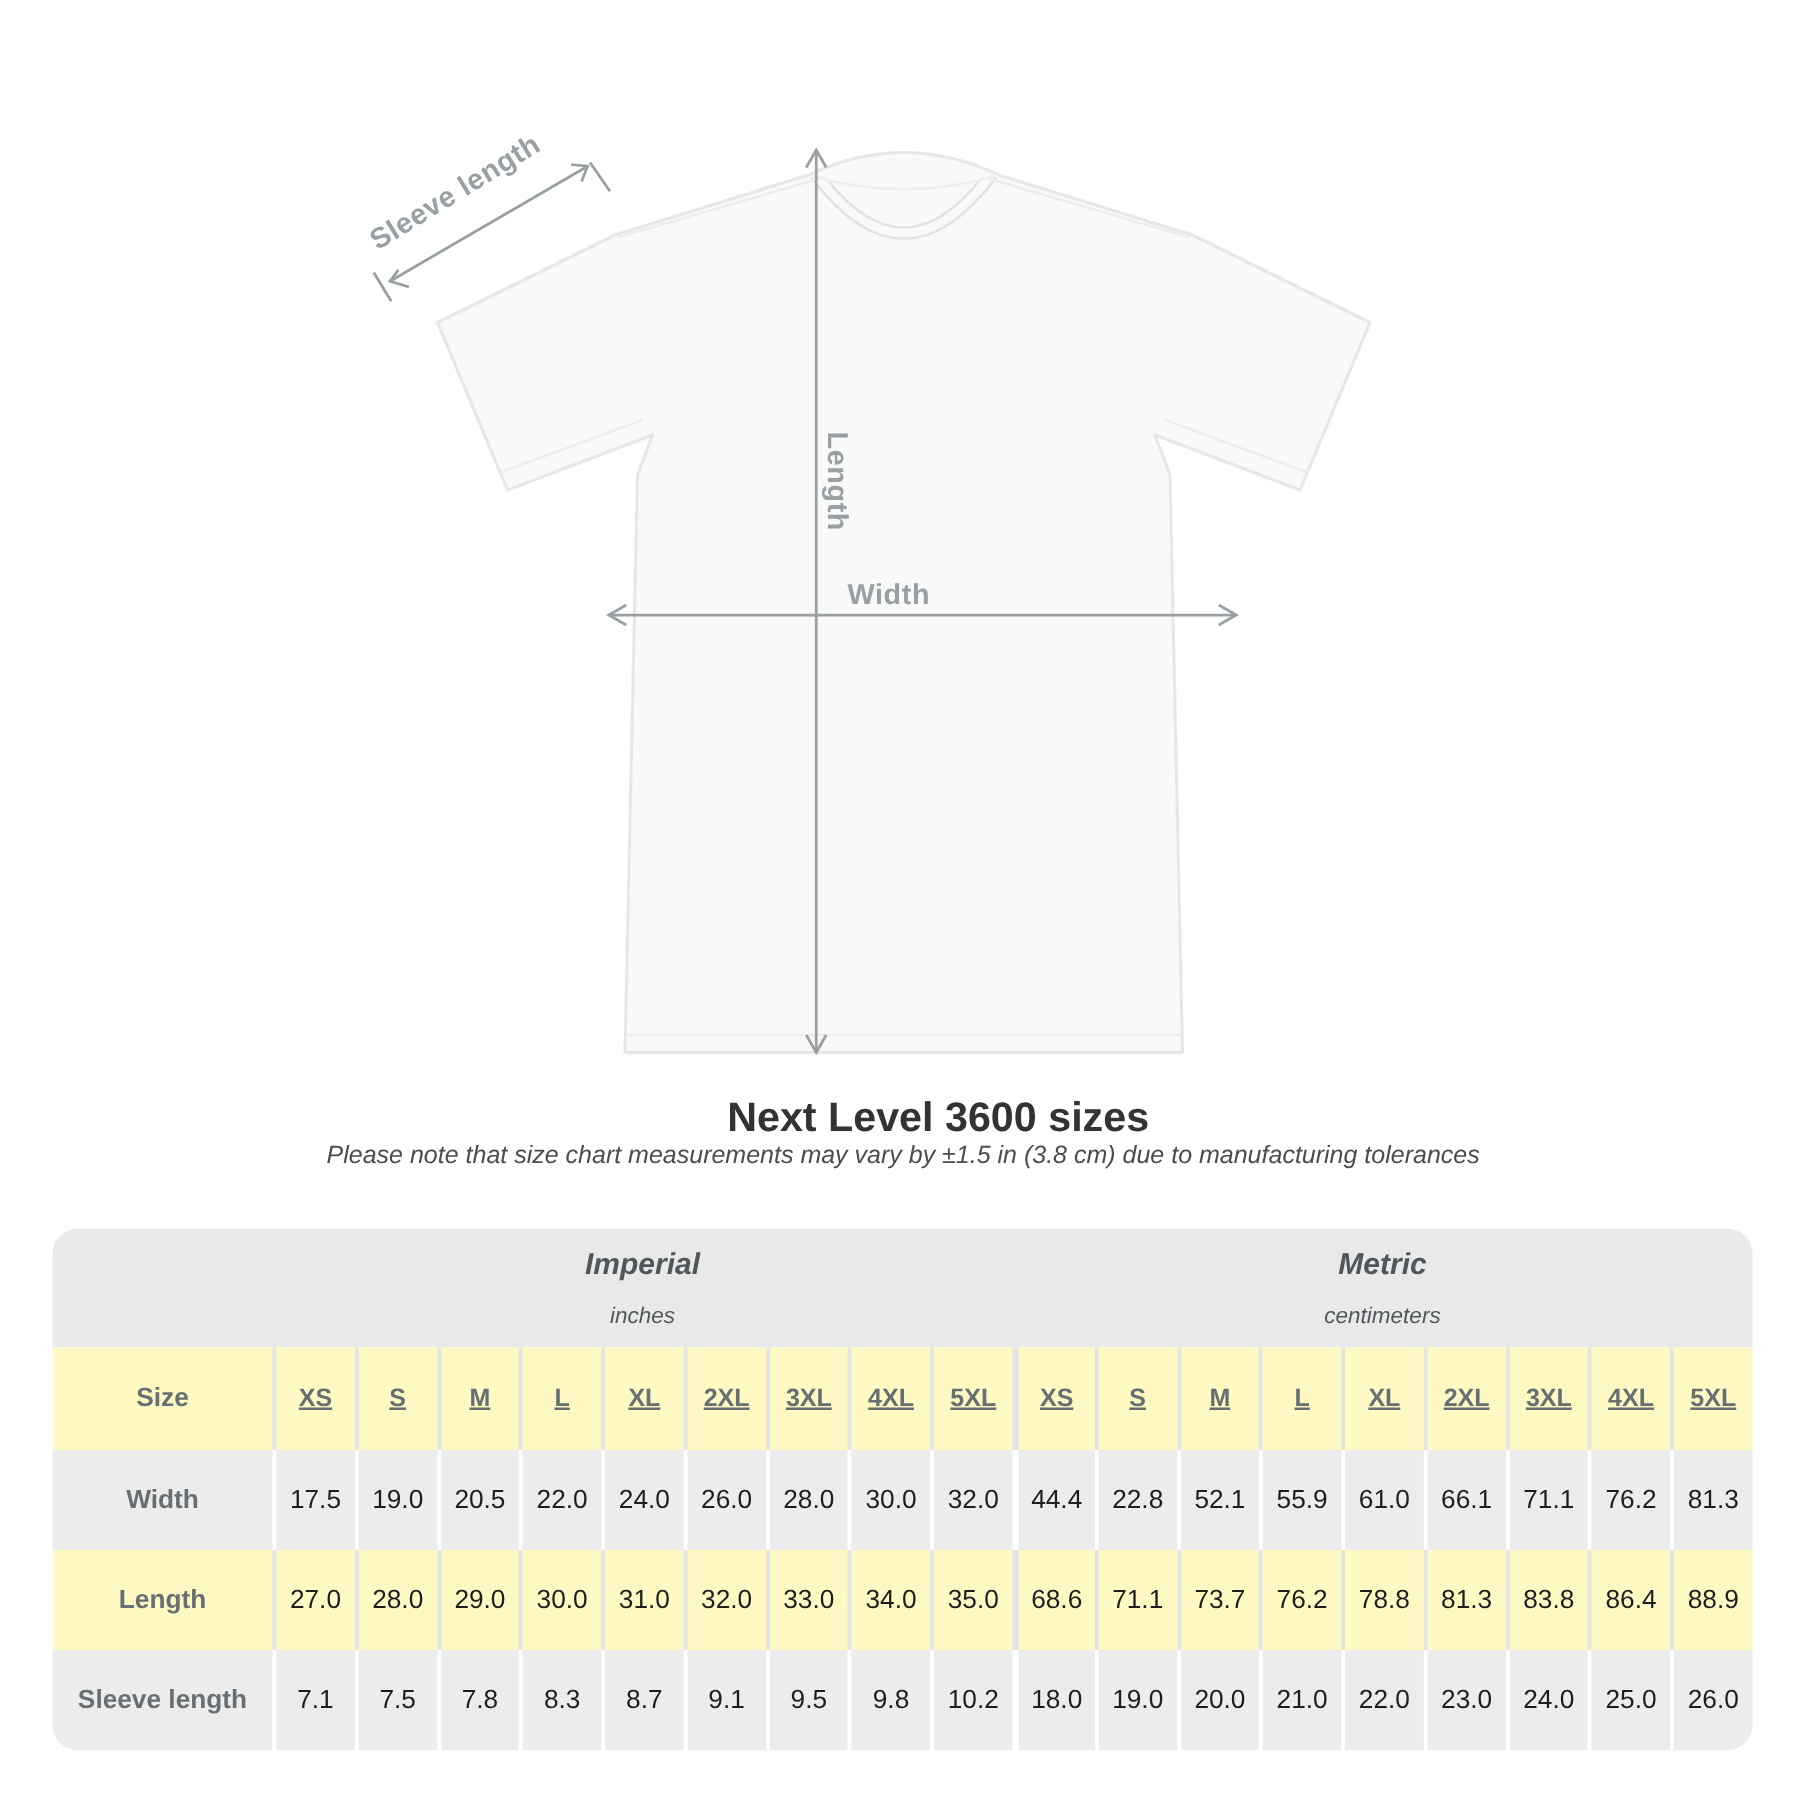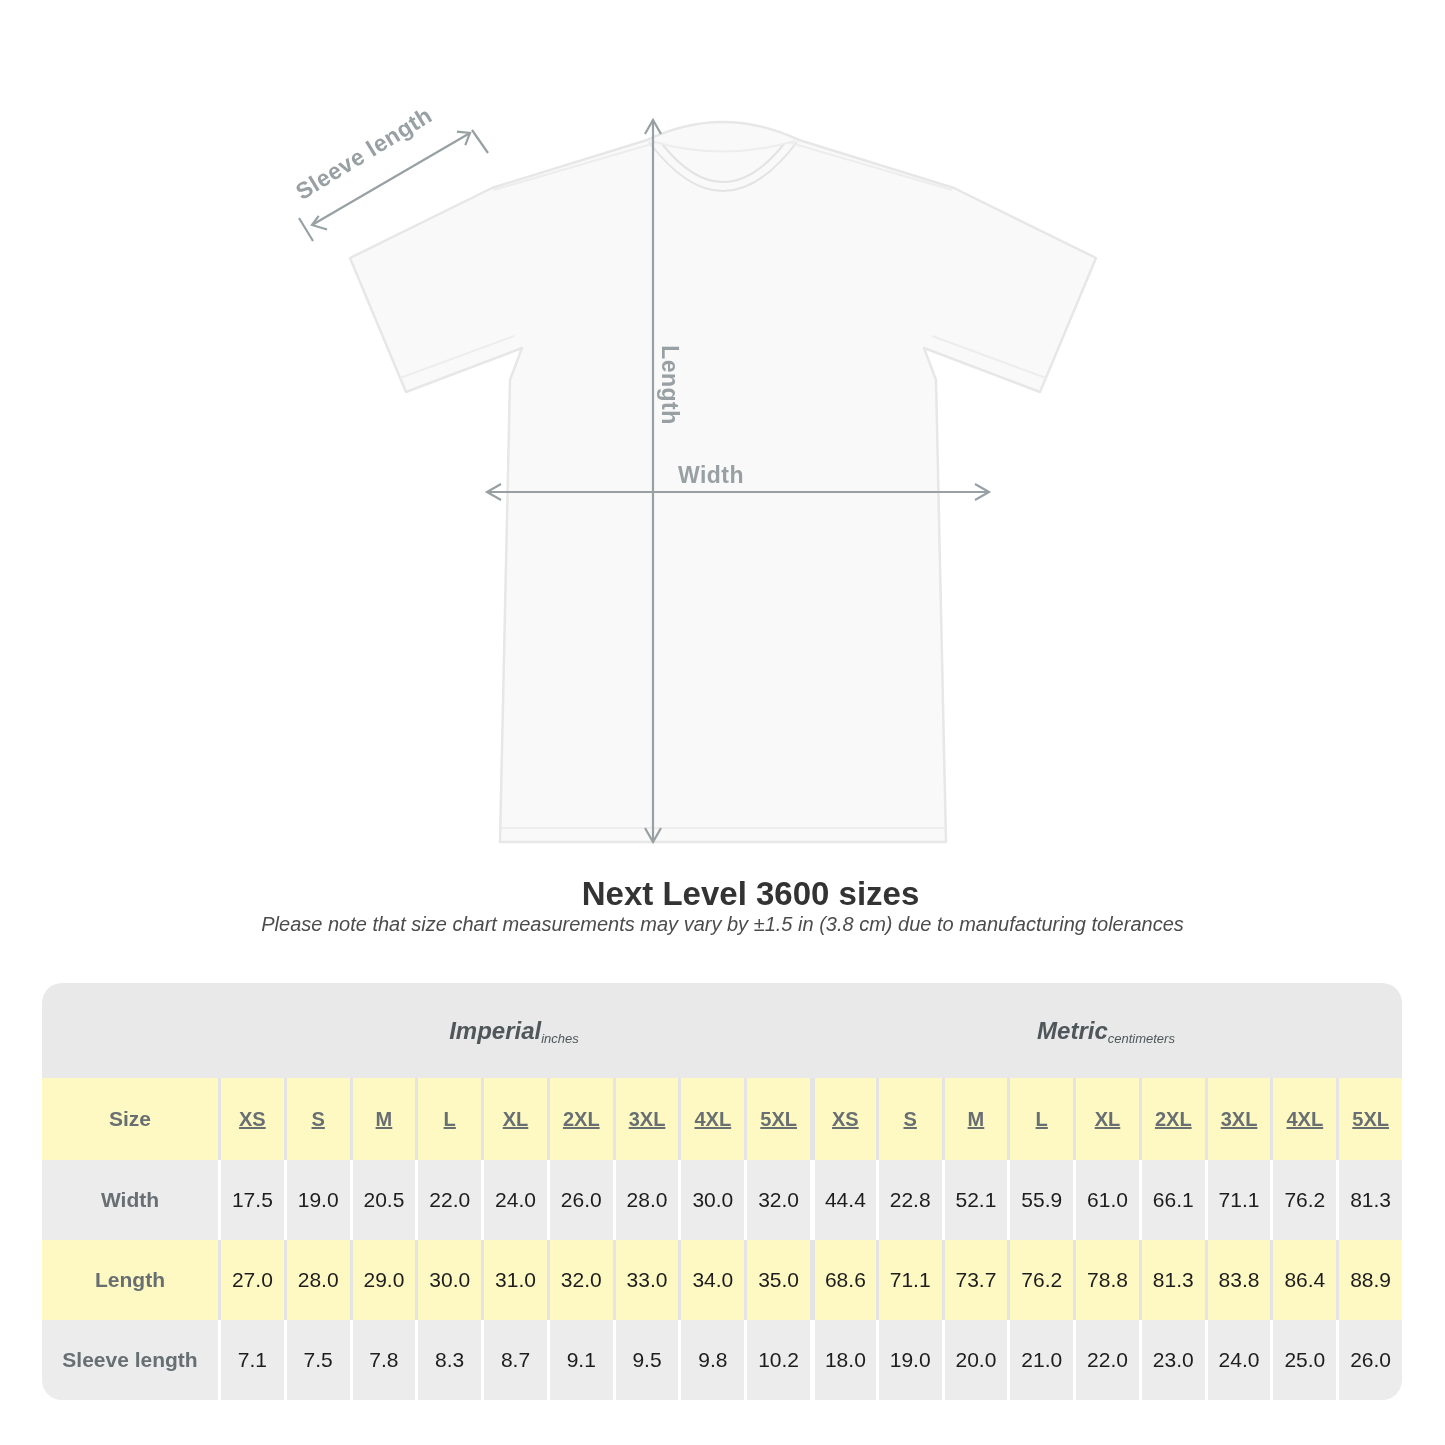--- a/index.html
+++ b/index.html
@@ -33,25 +33,25 @@
     position:absolute;left:0;top:913px;width:100%;
     text-align:center;font-size:20px;font-style:italic;color:#4c4c4c;
   }
 
   
   .tablewrap{position:absolute;left:42px;top:983px;width:1360px;}
   .band{
     display:grid;grid-template-columns:176px repeat(18,1fr);
     background:var(--band-bg);height:95px;border-radius:20px 20px 0 0;
   }
-  .band-section{display:flex;align-items:center;justify-content:center;color:#4f575a;}
+  .band-section{display:flex;flex-direction:column;align-items:center;justify-content:center;color:#4f575a;}
   .band-section.imperial{grid-column:2 / span 9;}
   .band-section.metric{grid-column:11 / span 9;}
   .band-name{font-size:24px;font-weight:bold;font-style:italic;}
-  .band-unit{font-size:13px;font-style:italic;margin-top:16px;}
+  .band-unit{font-size:18px;font-style:italic;margin-top:16px;}
 
   .trow{display:grid;grid-template-columns:176px repeat(18,1fr);}
   .trow .cell{display:flex;align-items:center;justify-content:center;}
   .trow.header .cell{height:82px;}
   .trow:not(.header) .cell{height:80px;}
   .trow.header,.trow.white{background:#fef9c3;}
   .trow.gray{background:var(--stripe-bg);}
   .trow.last{border-radius:0 0 20px 20px;}
 
   .label-cell{font-size:21px;font-weight:bold;color:var(--head-text);}

